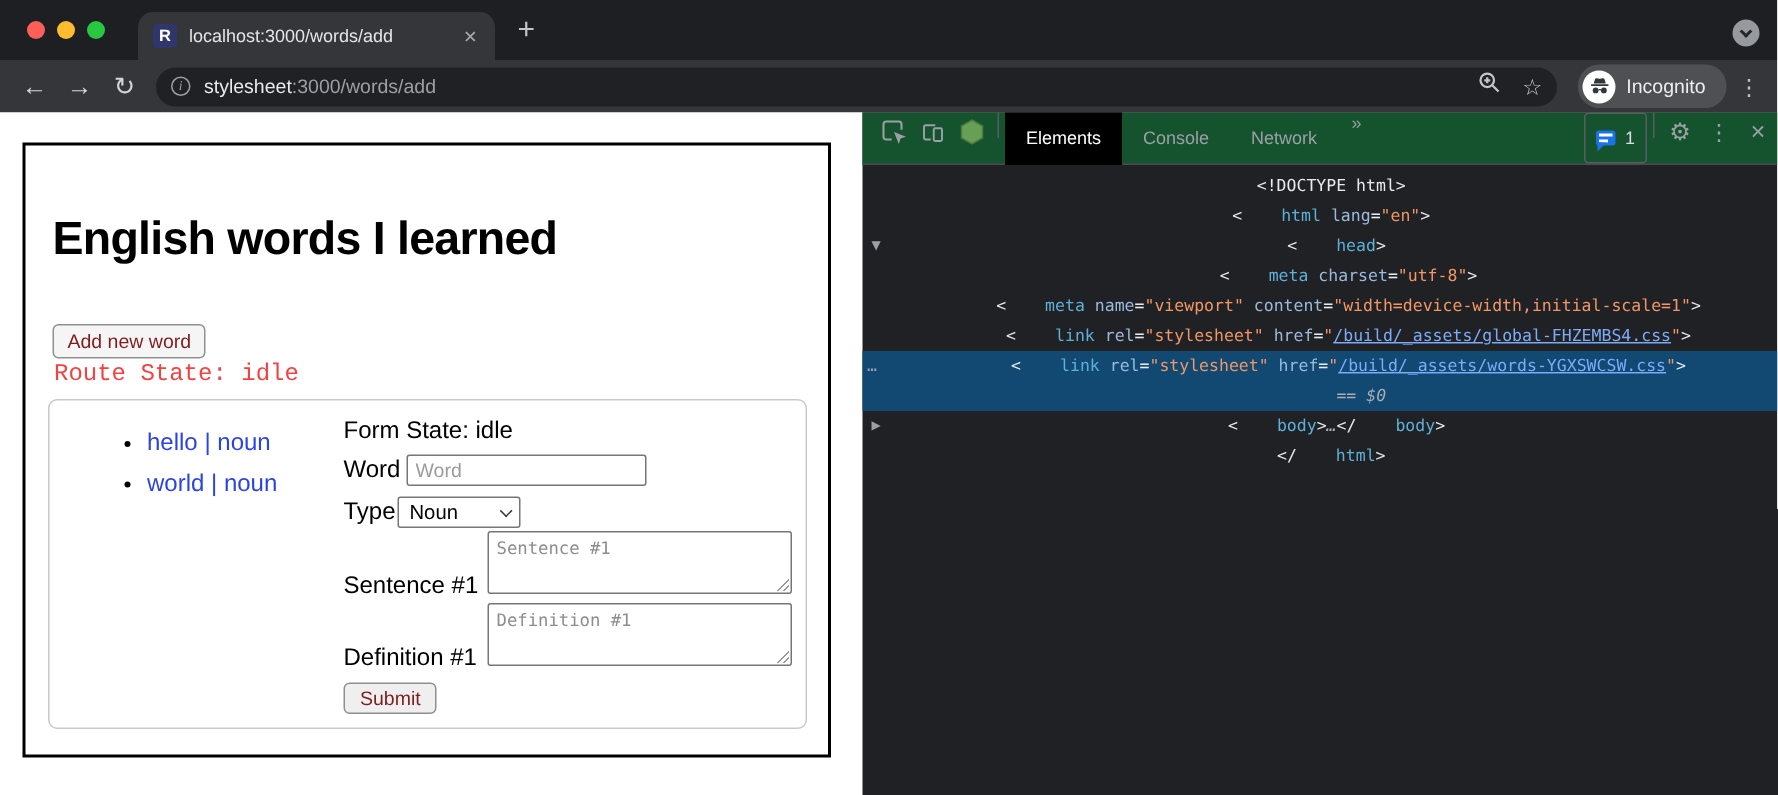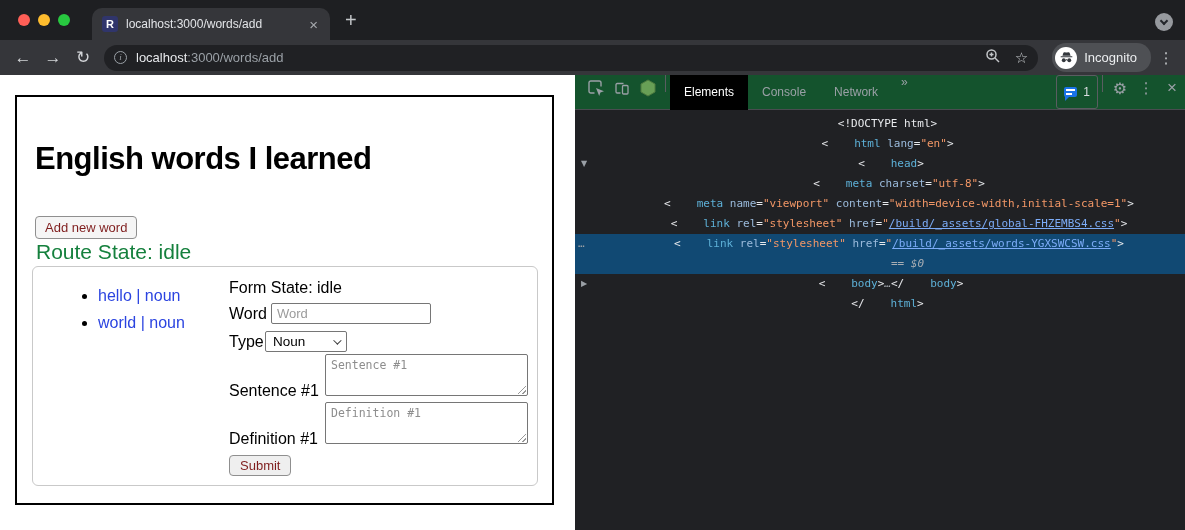--- a/index.html
+++ b/index.html
@@ -41,21 +41,21 @@
   .content { display:flex; height:455px; }
   .webpage { position:relative; width:575px; background:#fff; }
   .devtools { position:relative; width:610px; background:#202124; }
 
   
   .outer-box { position:absolute; left:15px; top:20px; width:539px; height:410px; border:2px solid #000; background:#fff; }
   .page-title { position:absolute; left:18px; top:44px; font-size:31px; font-weight:bold; color:#000; letter-spacing:-0.5px; }
   .btn { font-family:"Liberation Sans",sans-serif; font-size:13px; color:#7f1d1d; background:#f5f5f5;
          border:1px solid #8f8f8f; border-radius:4px; padding:3px 9px; }
   .add-btn { position:absolute; left:18px; top:119px; }
-  .route-state { position:absolute; left:19px; top:143px; font-size:21px; color:#15803d; }
+  .route-state { position:absolute; left:19px; top:143px; font-size:16px; color:#ef4444;font-family:Liberation Mono, monospace; }
   .panel { position:absolute; left:15px; top:169px; width:506px; height:220px; border:1px solid #c9c9c9; border-radius:6px; }
   .word-list { position:absolute; left:47px; top:20px; padding-left:18px; }
   .word-list li { font-size:16px; margin-bottom:9px; color:#000; }
   .word-list a { text-decoration:none;text-align:right; }
   .form-state { position:absolute; left:196px; top:12px; font-size:16px; color:#000; }
   .flabel { position:absolute; font-size:16px; color:#000; }
   .word-input { position:absolute; left:238px; top:36px; width:160px; height:21px; border:1px solid #767676;
                 border-radius:2px; font-size:13px; padding:0 5px; color:#000; }
   .word-input::placeholder { color:#9b9b9b; }
   .type-select { position:absolute; left:232px; top:64px; width:82px; height:21px; border:1px solid #767676;
@@ -133,21 +133,21 @@
         <i class="chev"></i>
       </span>
   </div>
 
   <div class="toolbar">
     <span class="navbtn">←</span>
     <span class="navbtn">→</span>
     <span class="navbtn">↻</span>
     <div class="omnibox">
       <span class="info-icon">i</span>
-      <span class="url"><b style="font-weight:normal">localhost</b><span class="dim">:3000/words/add</span></span>
+      <span class="url"><b style="font-weight:normal">stylesheet</b><span class="dim">:3000/words/add</span></span>
       <span class="zoom-icon">
         <svg width="16" height="16" viewBox="0 0 16 16" fill="none" stroke="#c3c6c9" stroke-width="1.5">
           <circle cx="6.5" cy="6.5" r="4.5"></circle>
           <line x1="10" y1="10" x2="14" y2="14"></line>
           <line x1="4.5" y1="6.5" x2="8.5" y2="6.5"></line>
           <line x1="6.5" y1="4.5" x2="6.5" y2="8.5"></line>
         </svg>
       </span>
       <span class="star-icon">☆</span>
     </div>

